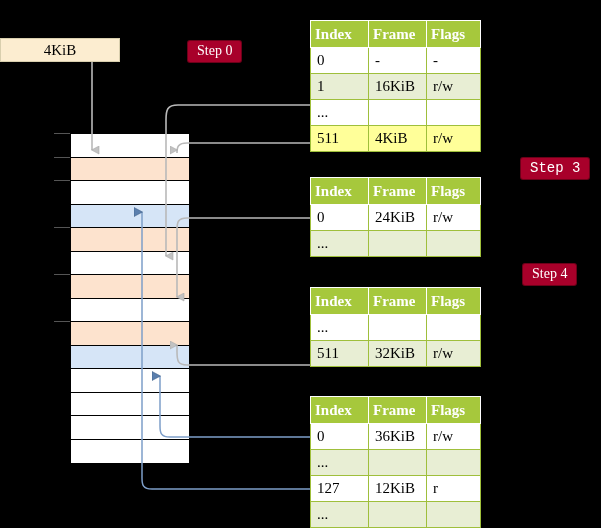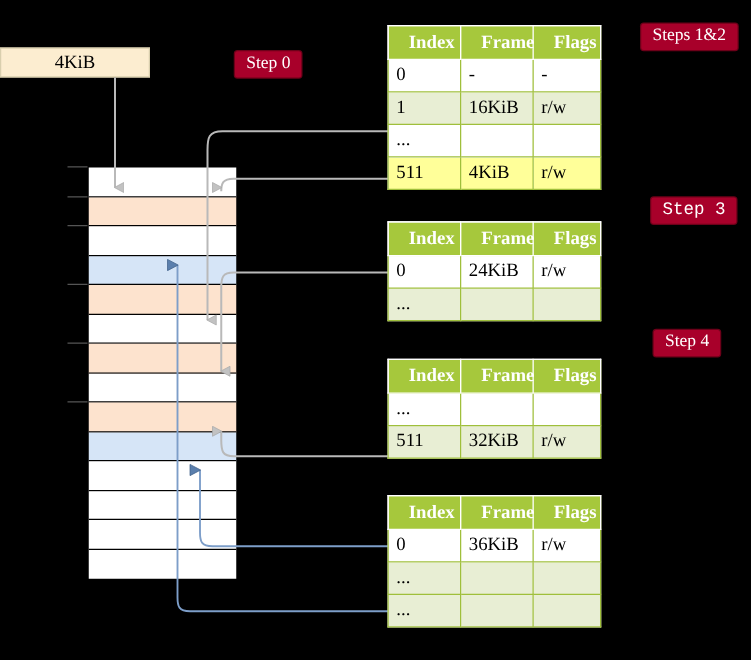--- a/index.html
+++ b/index.html
@@ -25,21 +25,21 @@
 
   
   .badge{position:absolute;background:#a8002a;color:#fff;font-size:14px;
          padding:2px 9px 3px 9px;border-radius:2px;white-space:nowrap;
          box-shadow:0 0 0 1px #6d0019;}
 
   
   .ptable{position:absolute;width:170px;border-collapse:collapse;
           border:1px solid #9fbf3b;background:#fff;table-layout:fixed;}
   .ptable th{background:#a6c83c;color:#ffffff;font-size:15px;font-weight:bold;
-             text-align:left;padding:3px 16px;border:1px solid #ffffff;height:20px;}
+             text-align:left;padding:3px 4px;border:1px solid #ffffff;height:20px;}
   .ptable td{font-size:15px;color:#000;padding:2px 6px;border:1px solid #9fbf3b;
              height:21px;line-height:21px;overflow:hidden;}
   .ptable tr.alt td{background:#e8eed4;}
   .ptable tr.plain td{background:#ffffff;}
   .hl{background:#ffff99 !important;box-shadow:inset 0 0 0 99px #ffff99;}
   .ptable col.ci{width:58px;}
   .ptable col.cf{width:58px;}
   .ptable col.cg{width:54px;}
 
   
@@ -50,23 +50,20 @@
 <body>
 
 <div id="stage">
 
   <div class="kib-box">
     <span>4KiB</span>
   </div>
 
   <div class="badge" style="left:188px;top:41px;">
     <span>Step 0</span>
-  </div>
-  <div class="badge" style="left:513px;top:19px;">
-    <span>Steps 1&amp;2</span>
   </div>
   <div class="badge" style="left:521px;top:158px;font-family:Liberation Mono, monospace;">
     <span>Step 3</span>
   </div>
   <div class="badge" style="left:523px;top:264px;">
     <span>Step 4</span>
   </div>
 
   <div class="mem" id="mem-col">
       <div class="memrow c-white"></div>
@@ -228,20 +225,25 @@
         <tr class="plain">
           <td>0</td>
           <td>36KiB</td>
           <td>r/w</td>
         </tr>
         <tr class="alt">
           <td>...</td>
           <td></td>
           <td></td>
         </tr>
+        <tr class="plain">
+          <td>127</td>
+          <td>12KiB</td>
+          <td>r</td>
+        </tr>
         <tr class="alt">
           <td>...</td>
           <td></td>
           <td></td>
         </tr>
       </tbody>
   </table>
 
 </div>
 

